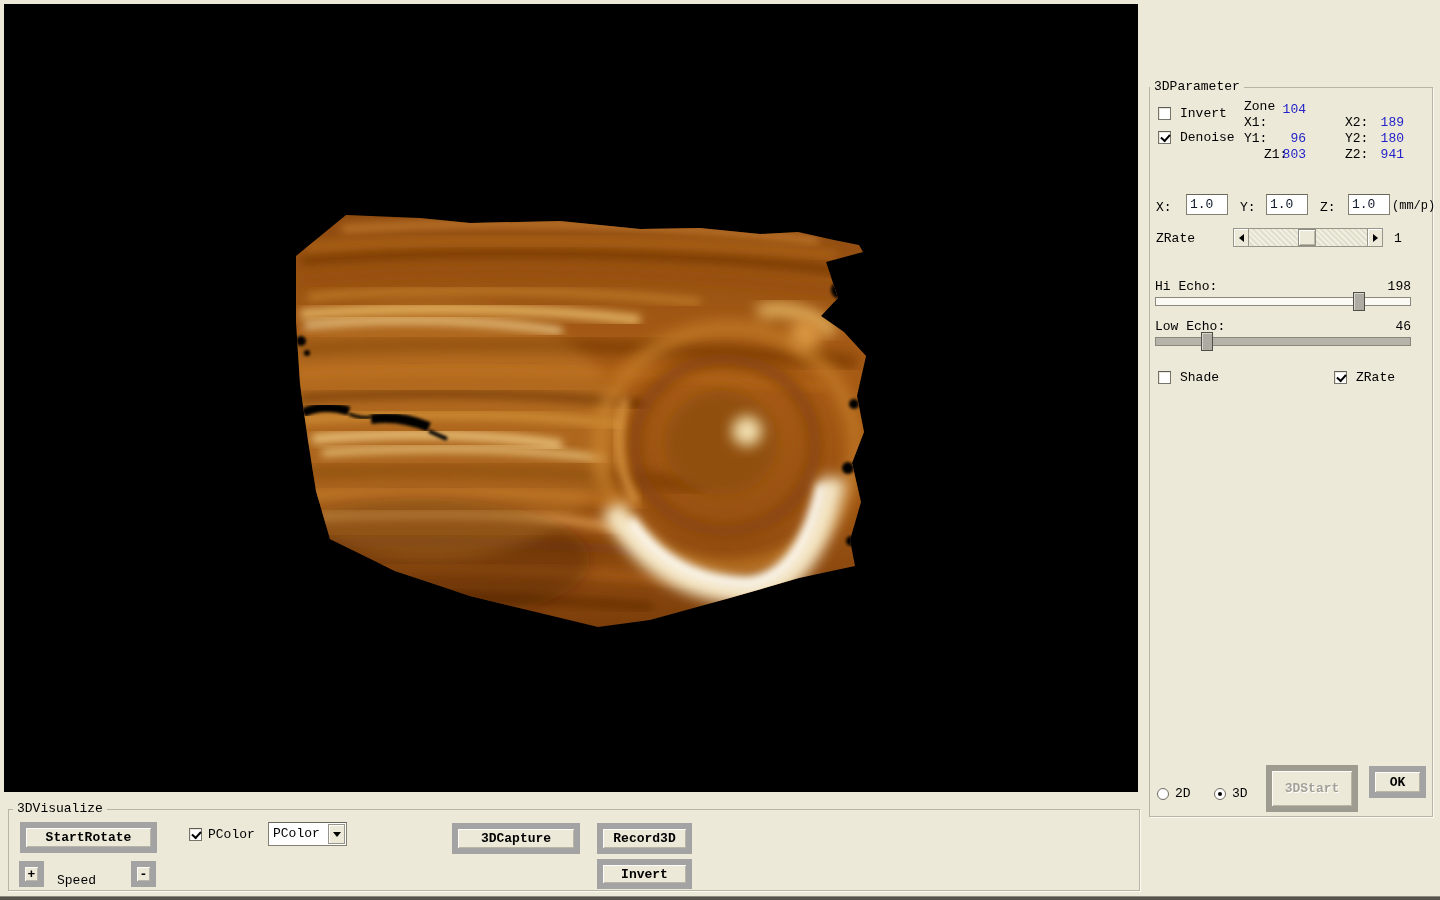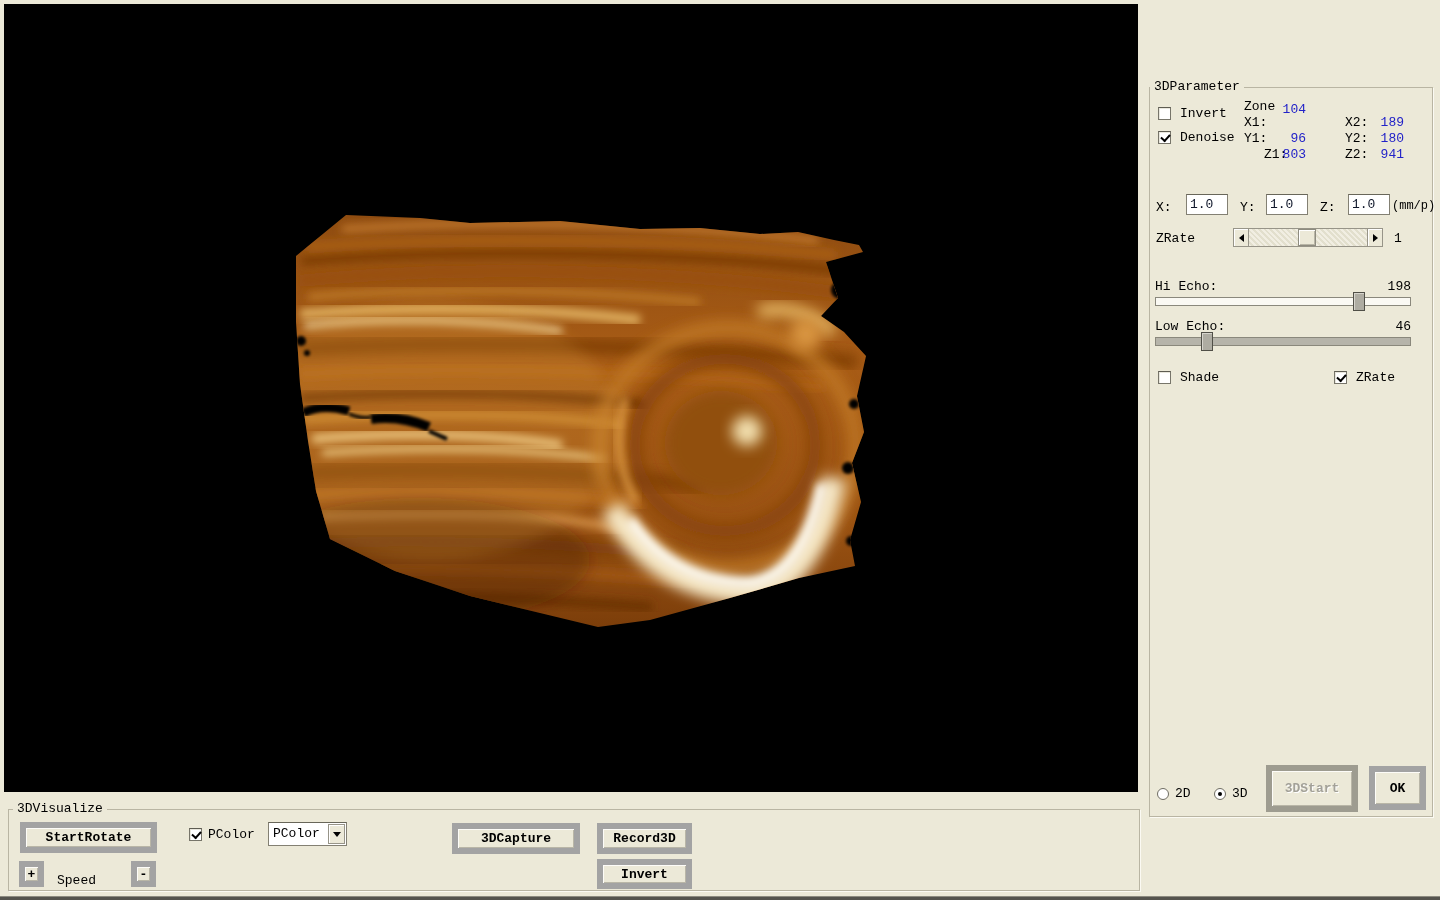--- a/index.html
+++ b/index.html
@@ -197,21 +197,21 @@
   <span class="lbl" style="left:1180px; top:370px;">Shade</span>
   <span class="cb on" style="left:1334px; top:371px;"></span>
   <span class="lbl" style="left:1356px; top:370px;">ZRate</span>
 
   <span class="rb" style="left:1157px; top:788px;"></span>
   <span class="lbl" style="left:1175px; top:786px;">2D</span>
   <span class="rb on" style="left:1214px; top:788px;"></span>
   <span class="lbl" style="left:1232px; top:786px;">3D</span>
 
   <div class="btn on" style="left:1266px; top:765px; width:92px; height:47px;">3DStart</div>
-  <div class="btn" style="left:1369px; top:766px; width:57px; height:44px;">OK</div>
+  <div class="btn" style="left:1369px; top:766px; width:57px; height:32px;">OK</div>
 
   <div class="group" style="left:8px; top:809px; width:1132px; height:82px;">
     <span class="gtitle" style="left:4px;">3DVisualize</span>
   </div>
 
   <div class="btn" style="left:20px; top:822px; width:137px; height:31px;">StartRotate</div>
 
   <span class="cb on" style="left:189px; top:828px;"></span>
   <span class="lbl" style="left:208px; top:827px;">PColor</span>
 

